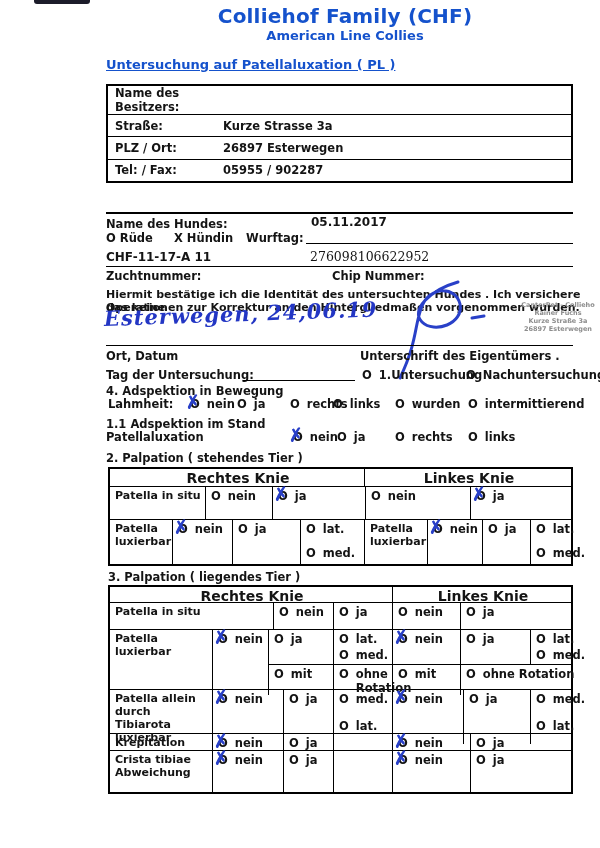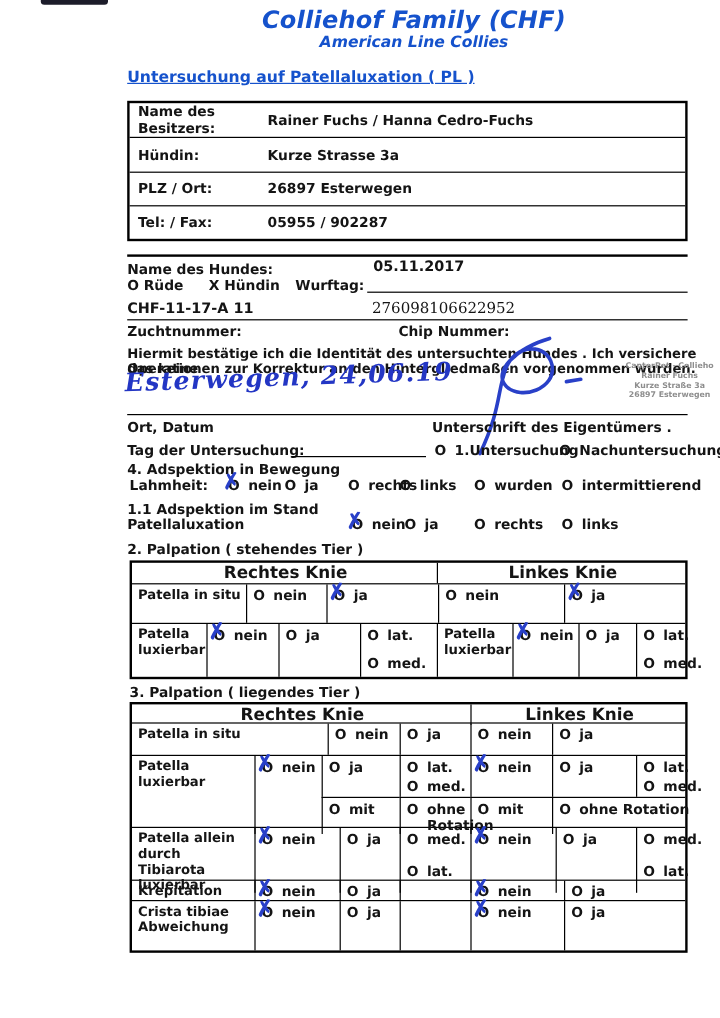--- a/index.html
+++ b/index.html
@@ -1,28 +1,28 @@
 <!DOCTYPE html>
 <html><head>
 <meta charset="utf-8">
 <style>
   *{margin:0;padding:0;box-sizing:border-box}
   html,body{width:600px;height:848px}
   body{position:relative;background:#fff;font-family:"DejaVu Sans","Liberation Sans",sans-serif;
        color:#141414;font-weight:700;overflow:hidden}
   .abs{position:absolute}
   .blue{color:#1552cc}
-  .titles{top:4px;left:0;width:600px;text-align:center;padding-left:90px;font-style:italic}
+  .titles{top:4px;left:0;width:600px;text-align:center;padding-left:90px;}
   .t1{font-size:20px;letter-spacing:.2px}
   .t2{font-size:13px}
   .form-title{left:106px;top:57px;font-size:13px;text-decoration:underline}
   .hl{height:0;border-top:1.5px solid #000}
   .hl2{height:0;border-top:2px solid #000}
   
-  .owner{left:106px;top:84px;width:467px;height:117px;border:2px solid #000;display:grid;grid-template-rows:repeat(4,1fr)}
+  .owner{left:106px;top:84px;width:467px;height:99px;border:2px solid #000;display:grid;grid-template-rows:repeat(4,1fr)}
   .orow{display:flex;align-items:center;border-top:1px solid #000;padding-left:7px;font-size:11.5px}
   .orow:first-child{border-top:none}
   .olabel{width:108px;flex:none}
   
   .opt{display:inline-flex;gap:7px;white-space:nowrap;font-size:11.5px;align-items:baseline}
   .opt .o{position:relative;display:inline-block}
   .opt[data-x="true"] .o::before{content:"✗";position:absolute;left:-5px;top:-6px;font-size:18px;
       font-weight:400;color:#2940c8;transform:rotate(-8deg);text-shadow:.4px .4px 0 #2940c8}
   .ao{position:absolute;top:0}
   .fs11{font-size:11.5px}
@@ -49,24 +49,23 @@
 
 <div class="abs titles blue">
   <div class="t1">Colliehof Family (CHF)</div>
   <div class="t2">American Line Collies</div>
 </div>
 <div class="abs form-title blue">Untersuchung auf Patellaluxation  ( PL )</div>
 
 <div class="abs owner">
   <div class="orow">
     <span class="olabel">Name des Besitzers:</span>
-    <span>Rainer Fuchs / Hanna Cedro-Fuchs</span>
   </div>
   <div class="orow">
-    <span class="olabel">Hündin:</span>
+    <span class="olabel">Straße:</span>
     <span>Kurze Strasse 3a</span>
   </div>
   <div class="orow">
     <span class="olabel">PLZ / Ort:</span>
     <span>26897 Esterwegen</span>
   </div>
   <div class="orow">
     <span class="olabel">Tel: / Fax:</span>
     <span>05955 / 902287</span>
   </div>

